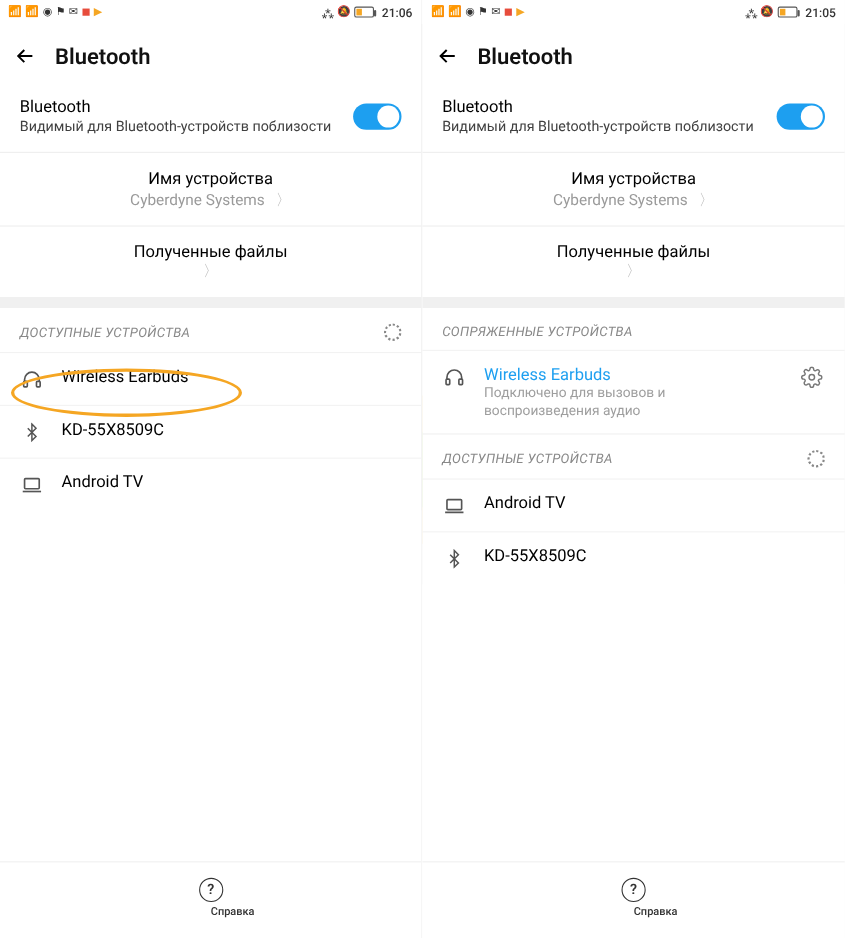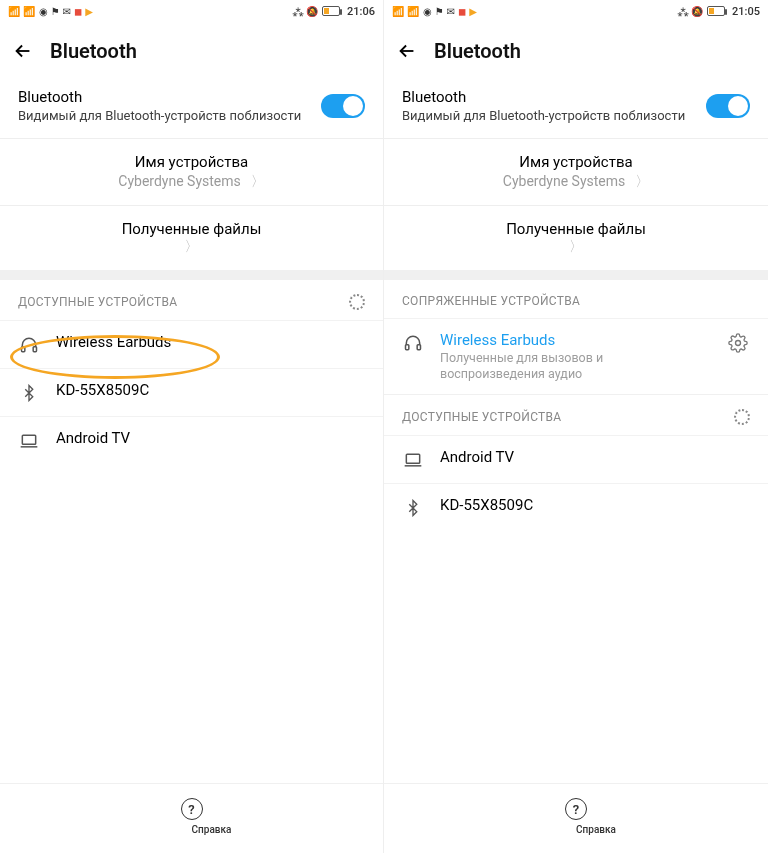--- a/index.html
+++ b/index.html
@@ -69,21 +69,21 @@
     flex-direction: column;
   }
   .row:first-of-type { border-top:none; }
   .row-label { font-size: 15px; color:#000; }
   .row-value { font-size: 14px; color:#9a9a9a; margin-right:6px; }
   .chevron { color:#bbb; font-size: 14px; }
   .group-gap { height: 10px; background:#f0f0f0; }
   .group-header {
     display:flex; align-items:center; justify-content:space-between;
     padding: 14px 18px 10px 18px;
-    font-size: 12px; letter-spacing: 0.3px; color:#888;
+    font-size: 12px; letter-spacing: 0.3px; color:#888;font-style:italic;
   }
   .spinner {
     width:16px; height:16px; border:2px dotted #888; border-radius:50%;
   }
   .device {
     display:flex; align-items:flex-start;
     padding: 12px 18px;
     gap: 16px;
     border-top: 1px solid #f2f2f2;
   }
@@ -295,21 +295,21 @@
   <div class="device">
     <span class="device-icon">
       <svg width="20" height="20" viewBox="0 0 24 24" fill="none" stroke="#555" stroke-width="1.8">
           <path d="M4 14v-2a8 8 0 0 1 16 0v2"></path>
           <rect x="3" y="14" width="4" height="6" rx="1"></rect>
           <rect x="17" y="14" width="4" height="6" rx="1"></rect>
         </svg>
     </span>
     <div class="device-body">
       <div class="device-name connected">Wireless Earbuds</div>
-      <div class="device-sub">Полученные для вызовов и воспроизведения аудио</div>
+      <div class="device-sub">Подключено для вызовов и воспроизведения аудио</div>
     </div>
     <span class="device-gear">
       <svg width="20" height="20" viewBox="0 0 24 24" fill="none" stroke="#777" stroke-width="1.6">
           <circle cx="12" cy="12" r="3"></circle>
           <path d="M19.4 15a1.7 1.7 0 0 0 .34 1.87l.06.06a2 2 0 1 1-2.83 2.83l-.06-.06a1.7 1.7 0 0 0-1.87-.34 1.7 1.7 0 0 0-1 1.56V21a2 2 0 0 1-4 0v-.09a1.7 1.7 0 0 0-1-1.56 1.7 1.7 0 0 0-1.87.34l-.06.06a2 2 0 1 1-2.83-2.83l.06-.06a1.7 1.7 0 0 0 .34-1.87 1.7 1.7 0 0 0-1.56-1H3a2 2 0 0 1 0-4h.09a1.7 1.7 0 0 0 1.56-1 1.7 1.7 0 0 0-.34-1.87l-.06-.06a2 2 0 1 1 2.83-2.83l.06.06a1.7 1.7 0 0 0 1.87.34H9a1.7 1.7 0 0 0 1-1.56V3a2 2 0 0 1 4 0v.09a1.7 1.7 0 0 0 1 1.56 1.7 1.7 0 0 0 1.87-.34l.06-.06a2 2 0 1 1 2.83 2.83l-.06.06a1.7 1.7 0 0 0-.34 1.87V9a1.7 1.7 0 0 0 1.56 1H21a2 2 0 0 1 0 4h-.09a1.7 1.7 0 0 0-1.56 1z"></path>
         </svg>
     </span>
   </div>
 
   <div class="group-header" style="border-top:1px solid #f0f0f0">

